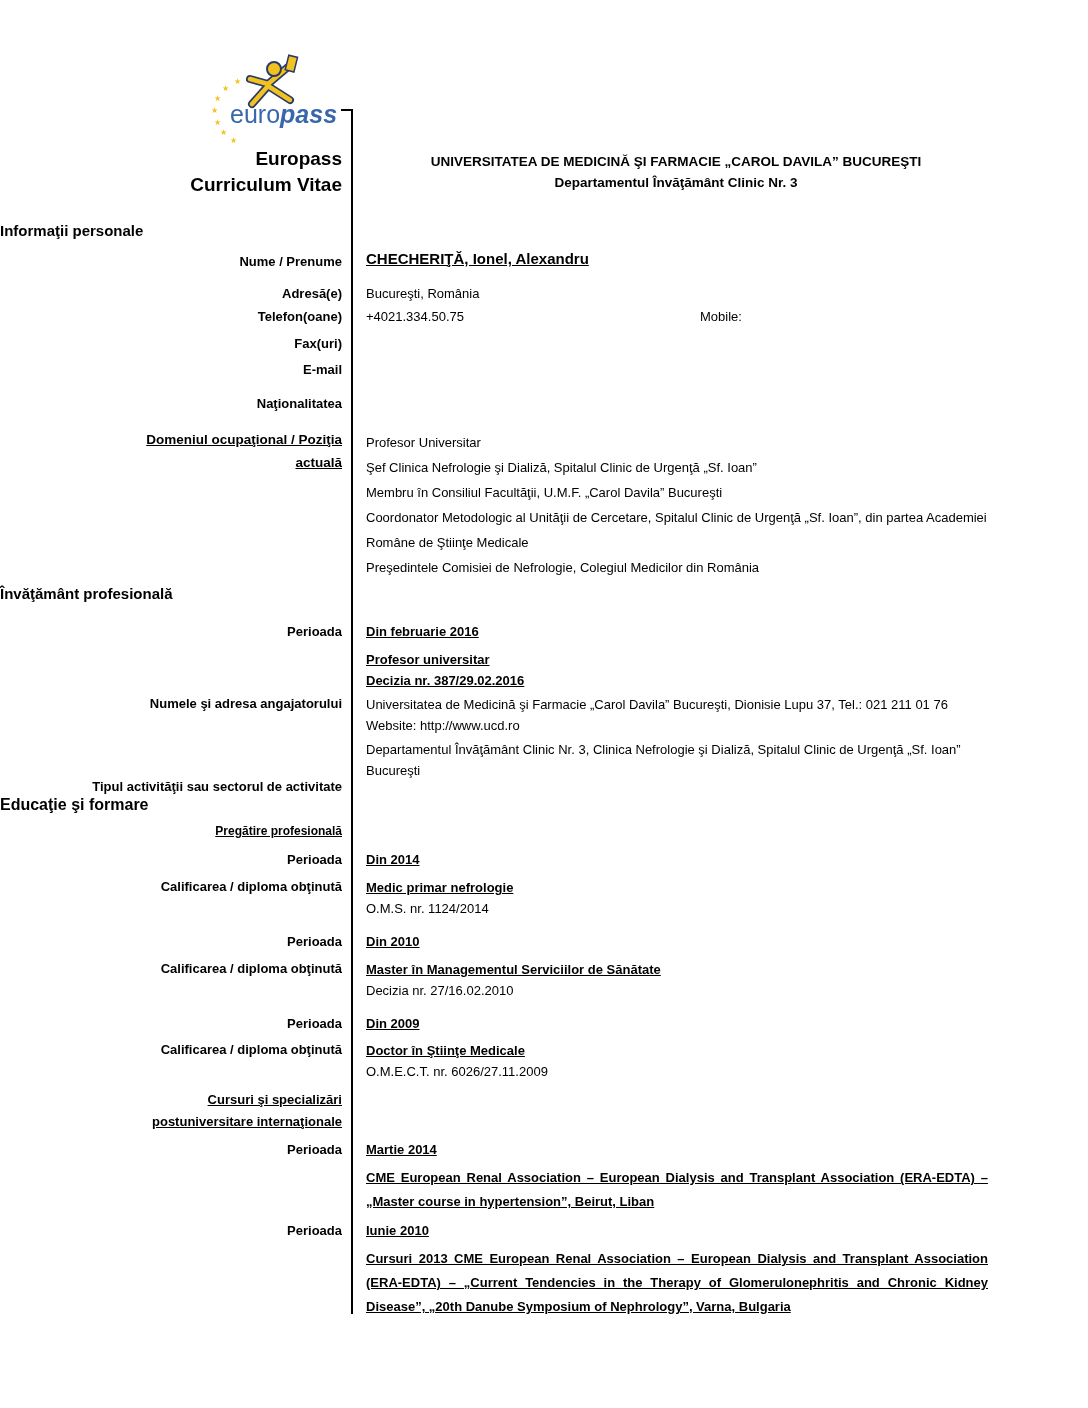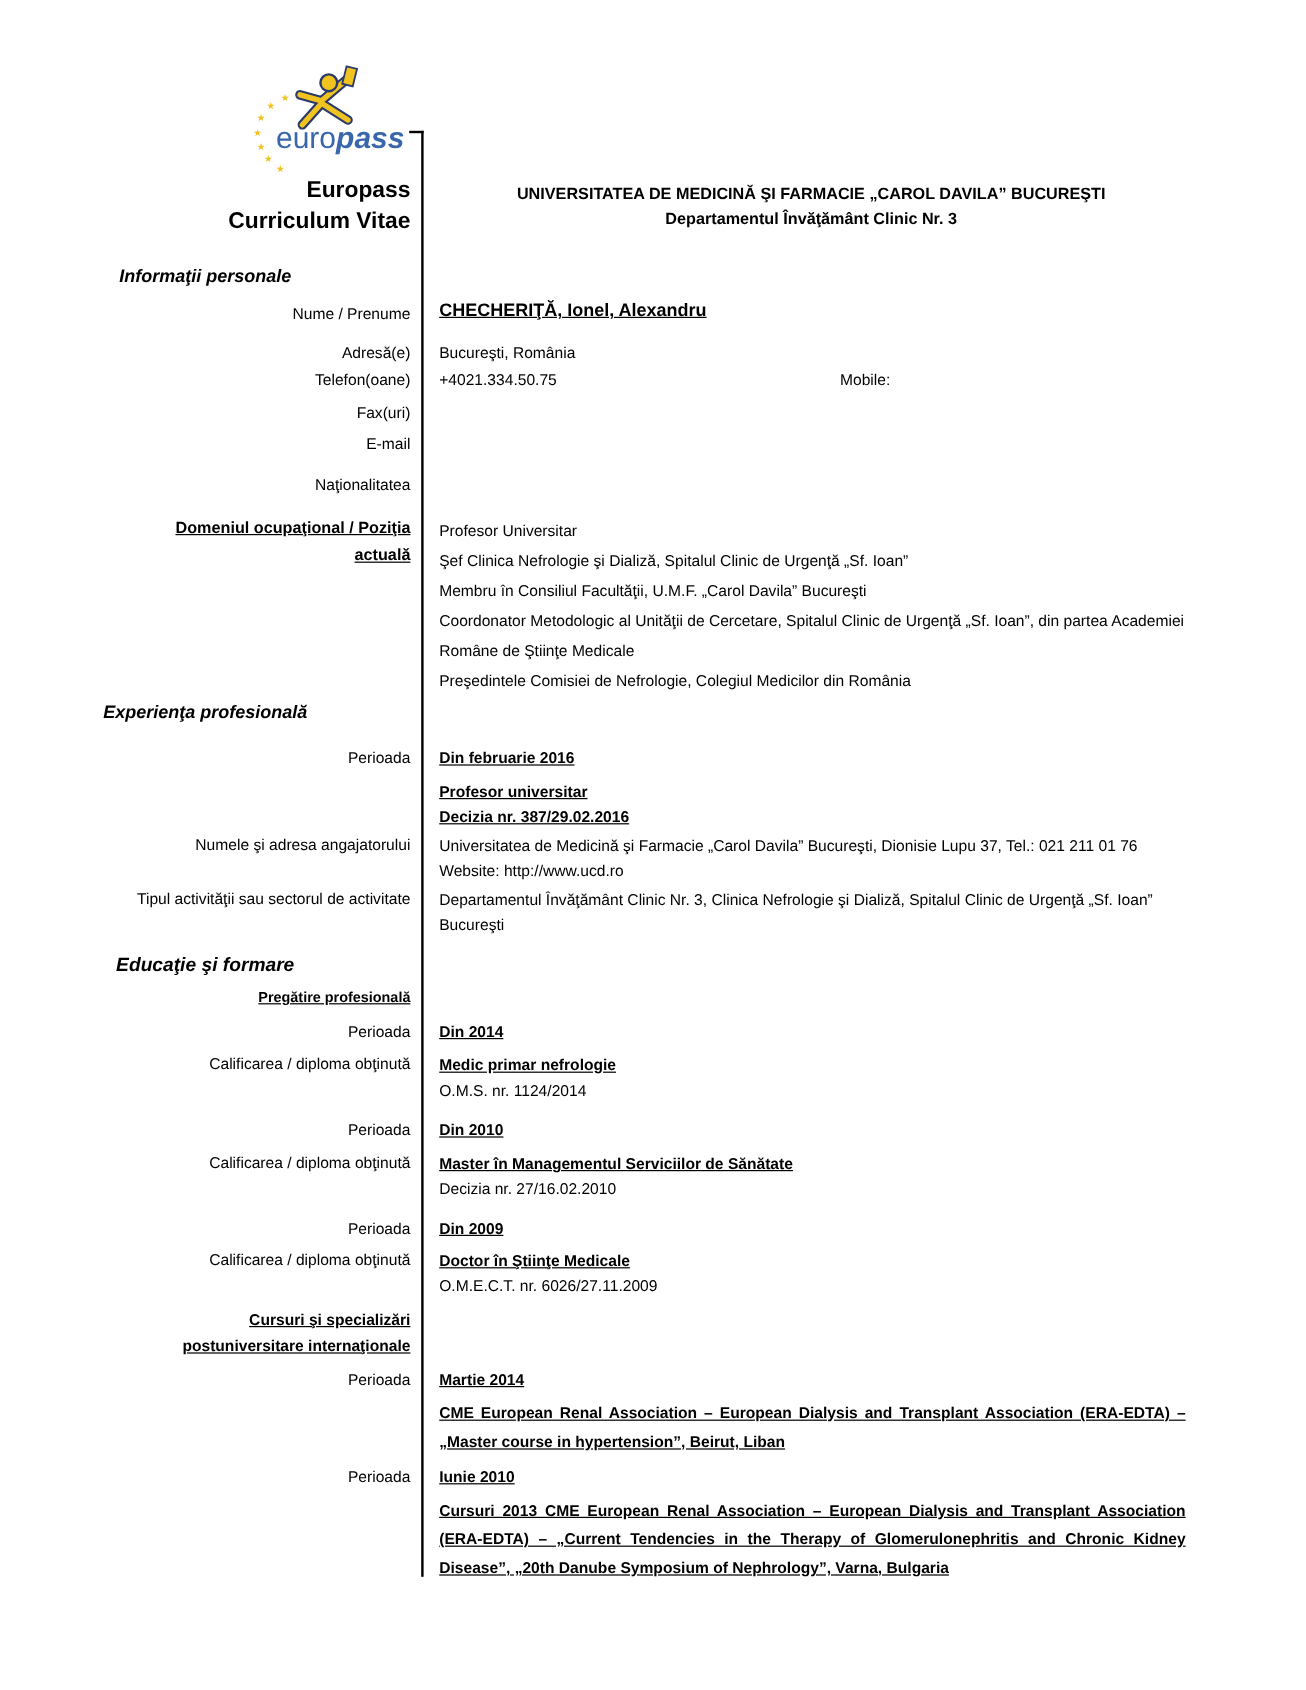--- a/index.html
+++ b/index.html
@@ -2,24 +2,24 @@
 <html><head>
 <meta charset="utf-8">
 <style>
   html,body{margin:0;padding:0;background:#ffffff;}
   .page{
     position:relative;width:1088px;height:1408px;background:#fff;
     font-family:"Liberation Sans",sans-serif;color:#000;overflow:hidden;
   }
   .vline{position:absolute;left:351px;top:109px;width:2px;height:1205px;background:#000;}
   .hconn{position:absolute;left:341px;top:109px;width:12px;height:2px;background:#000;}
-  .lbl{position:absolute;left:0;width:342px;text-align:right;font-size:13px;line-height:20px;}
+  .lbl{position:absolute;left:0;width:342px;text-align:right;font-size:13px;line-height:20px;font-weight:bold;}
   .val{position:absolute;left:366px;width:622px;font-size:13px;line-height:20px;}
   .b{font-weight:bold;text-decoration:underline;}
-  .sect{position:absolute;left:0;width:342px;text-align:center;font-weight:bold;font-size:15px;line-height:20px;font-style:italic;}
+  .sect{position:absolute;left:0;width:342px;text-align:left;font-weight:bold;font-size:15px;line-height:20px;}
   .cv-title{position:absolute;left:0;top:146px;width:342px;text-align:right;
     font-weight:bold;font-size:19px;line-height:26px;}
   .uni-header{position:absolute;left:366px;top:151px;width:620px;text-align:center;
     font-weight:bold;font-size:13.5px;line-height:21px;}
   .just{text-align:justify;text-align-last:left;}
   .nowrap{white-space:nowrap;}
   .logo{position:absolute;left:208px;top:54px;width:146px;height:92px;}
 </style>
 </head>
 <body>
@@ -91,37 +91,37 @@
     <div>actuală</div>
   </div>
   <div class="val" style="top:430px;line-height:25px">
     <div>Profesor Universitar</div>
     <div>Şef Clinica Nefrologie şi Dializă, Spitalul Clinic de Urgenţă „Sf. Ioan”</div>
     <div>Membru în Consiliul Facultăţii, U.M.F. „Carol Davila” Bucureşti</div>
     <div>Coordonator Metodologic al Unităţii de Cercetare, Spitalul Clinic de Urgenţă „Sf. Ioan”, din partea Academiei Române de Ştiinţe Medicale</div>
     <div>Preşedintele Comisiei de Nefrologie, Colegiul Medicilor din România</div>
   </div>
 
-  <div class="sect" style="top:584px">Experienţa profesională</div>
+  <div class="sect" style="top:584px">Învăţământ profesională</div>
 
   <div class="lbl" style="top:622px">Perioada</div>
   <div class="val b" style="top:622px">Din februarie 2016</div>
 
   <div class="val b" style="top:649px;line-height:21px">
     <div>Profesor universitar</div>
     <div>Decizia nr. 387/29.02.2016</div>
   </div>
 
   <div class="lbl" style="top:694px">Numele şi adresa angajatorului</div>
   <div class="val" style="top:694px;line-height:21px">
     <div class="nowrap">Universitatea de Medicină şi Farmacie „Carol Davila” Bucureşti, Dionisie Lupu 37, Tel.: 021 211 01 76</div>
     <div>Website: http://www.ucd.ro</div>
   </div>
 
-  <div class="lbl" style="top:739px">Tipul activităţii sau sectorul de activitate</div>
+  <div class="lbl" style="top:777px">Tipul activităţii sau sectorul de activitate</div>
   <div class="val" style="top:739px;line-height:21px">Departamentul Învăţământ Clinic Nr. 3, Clinica Nefrologie şi Dializă, Spitalul Clinic de Urgenţă „Sf. Ioan” Bucureşti</div>
 
   <div class="sect" style="top:795px;font-size:16px">Educaţie şi formare</div>
   <div class="lbl b" style="top:821px;font-size:12px">Pregătire profesională</div>
 
   <div class="lbl" style="top:850px">Perioada</div>
   <div class="val b" style="top:850px">Din 2014</div>
   <div class="lbl" style="top:877px">Calificarea / diploma obţinută</div>
   <div class="val" style="top:877px;line-height:21px">
     <div class="b">Medic primar nefrologie</div>

